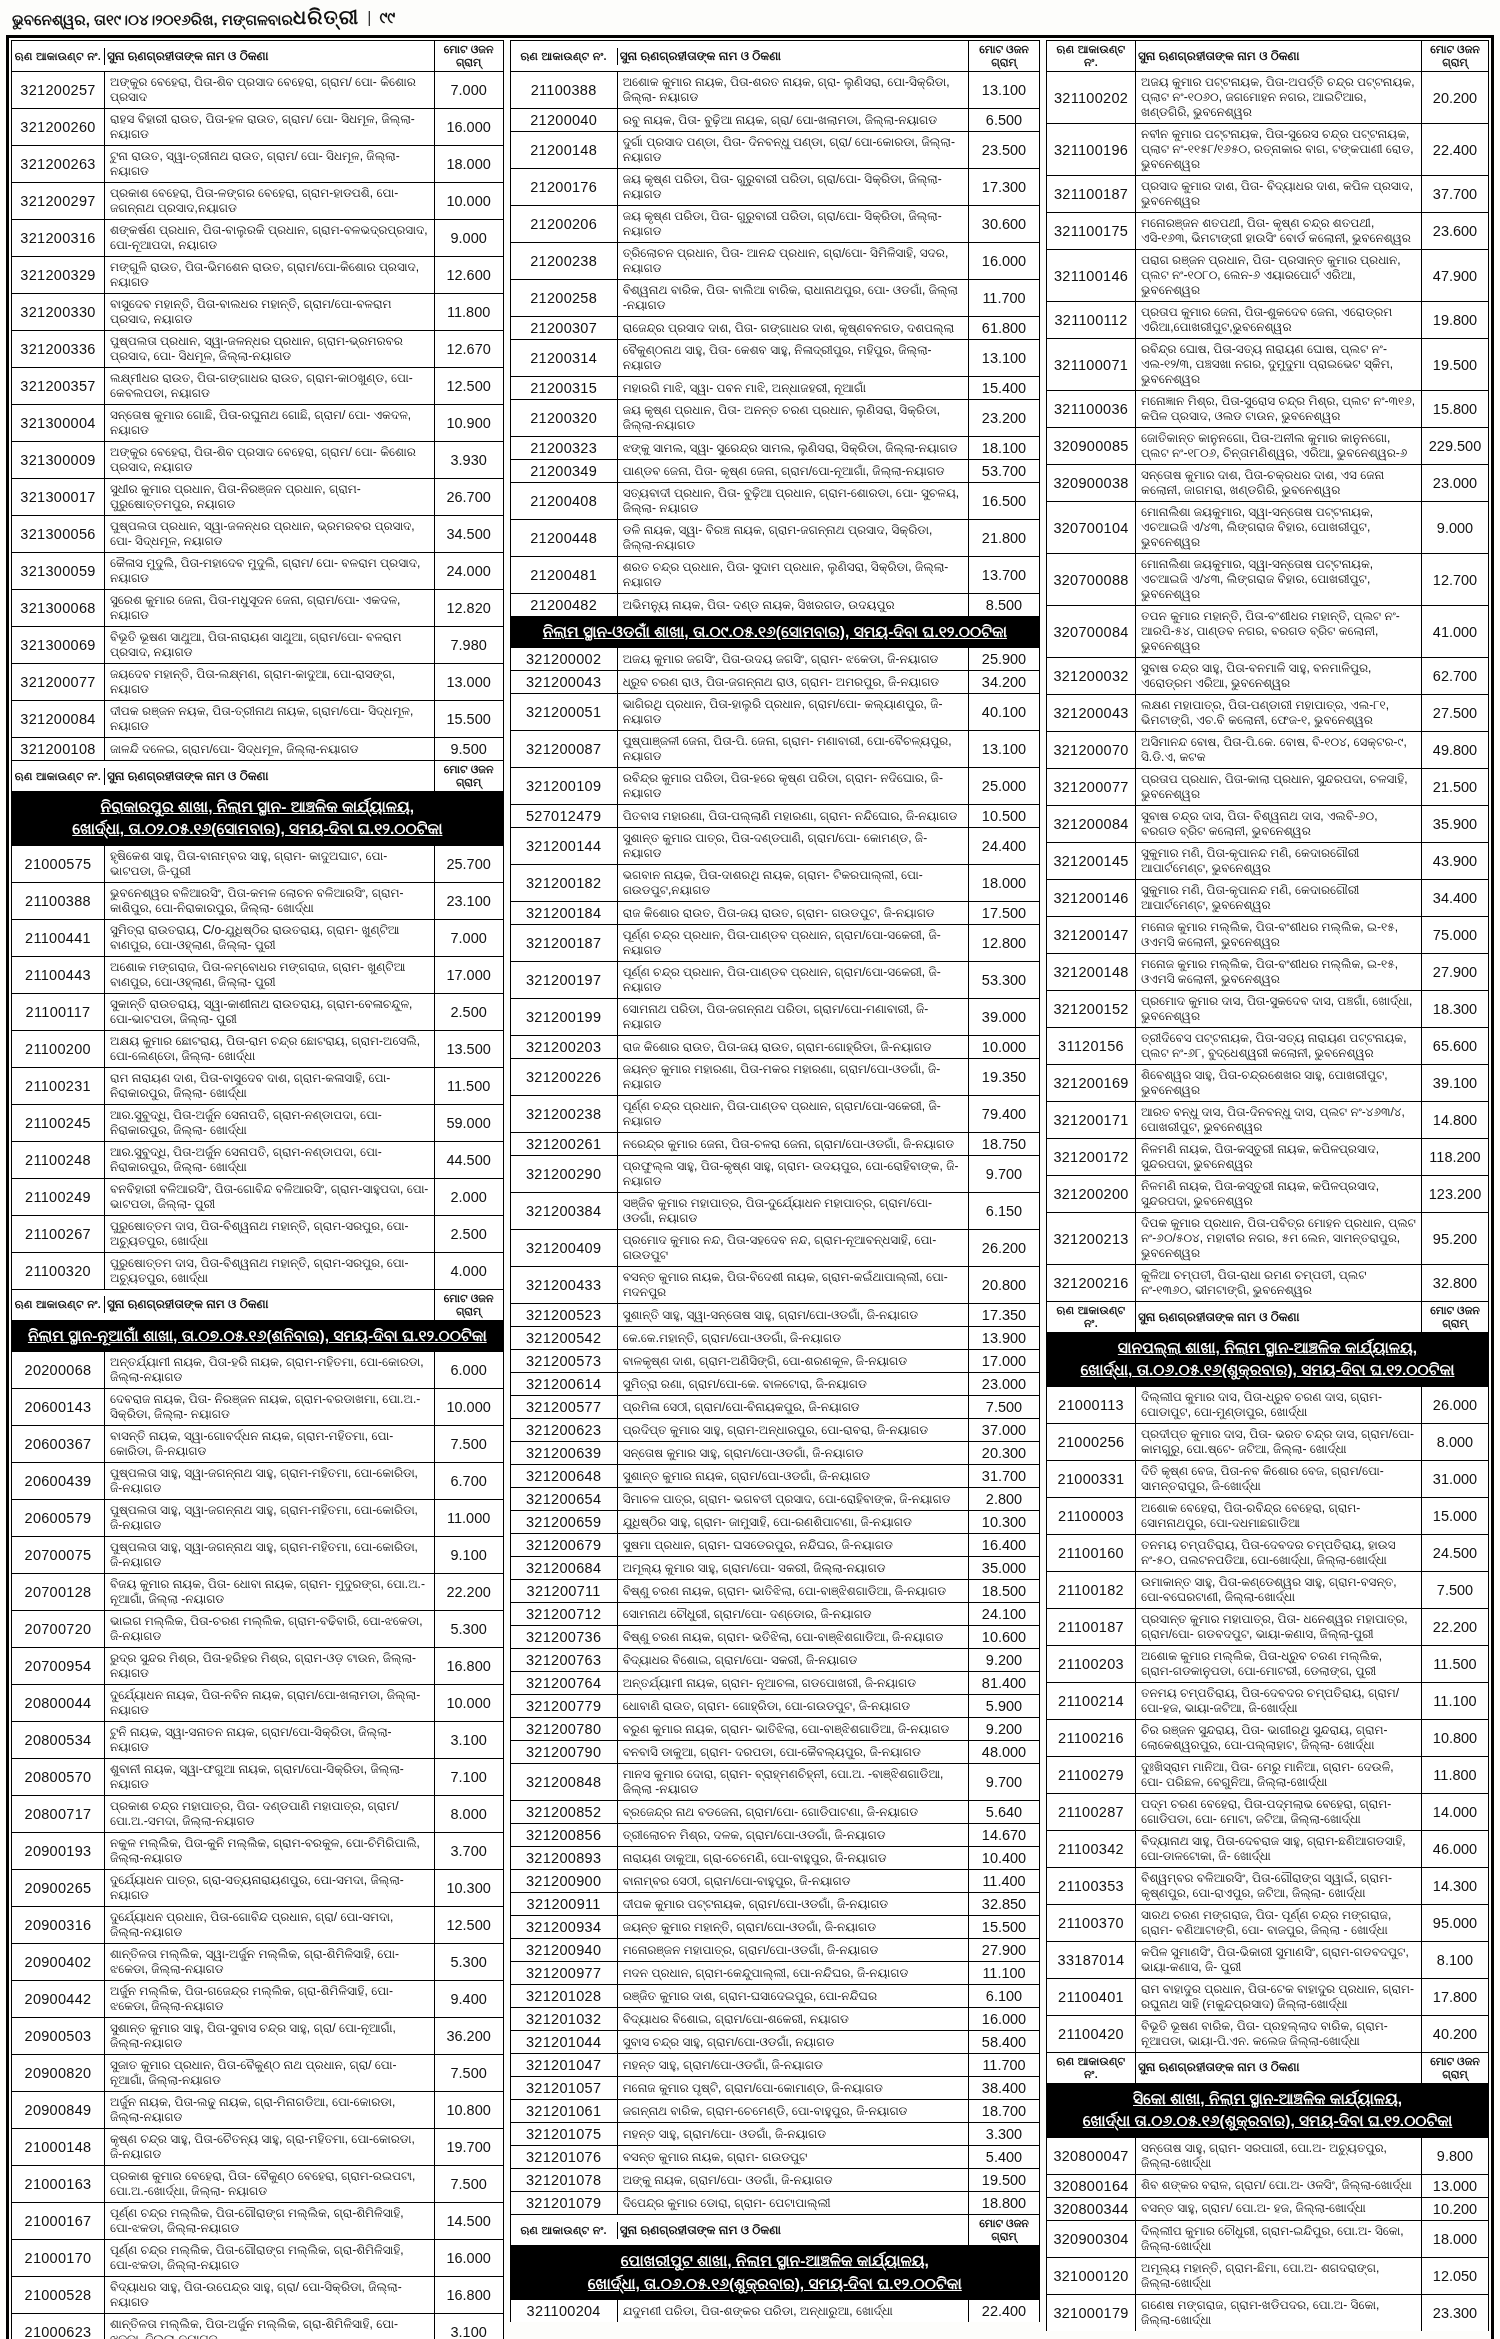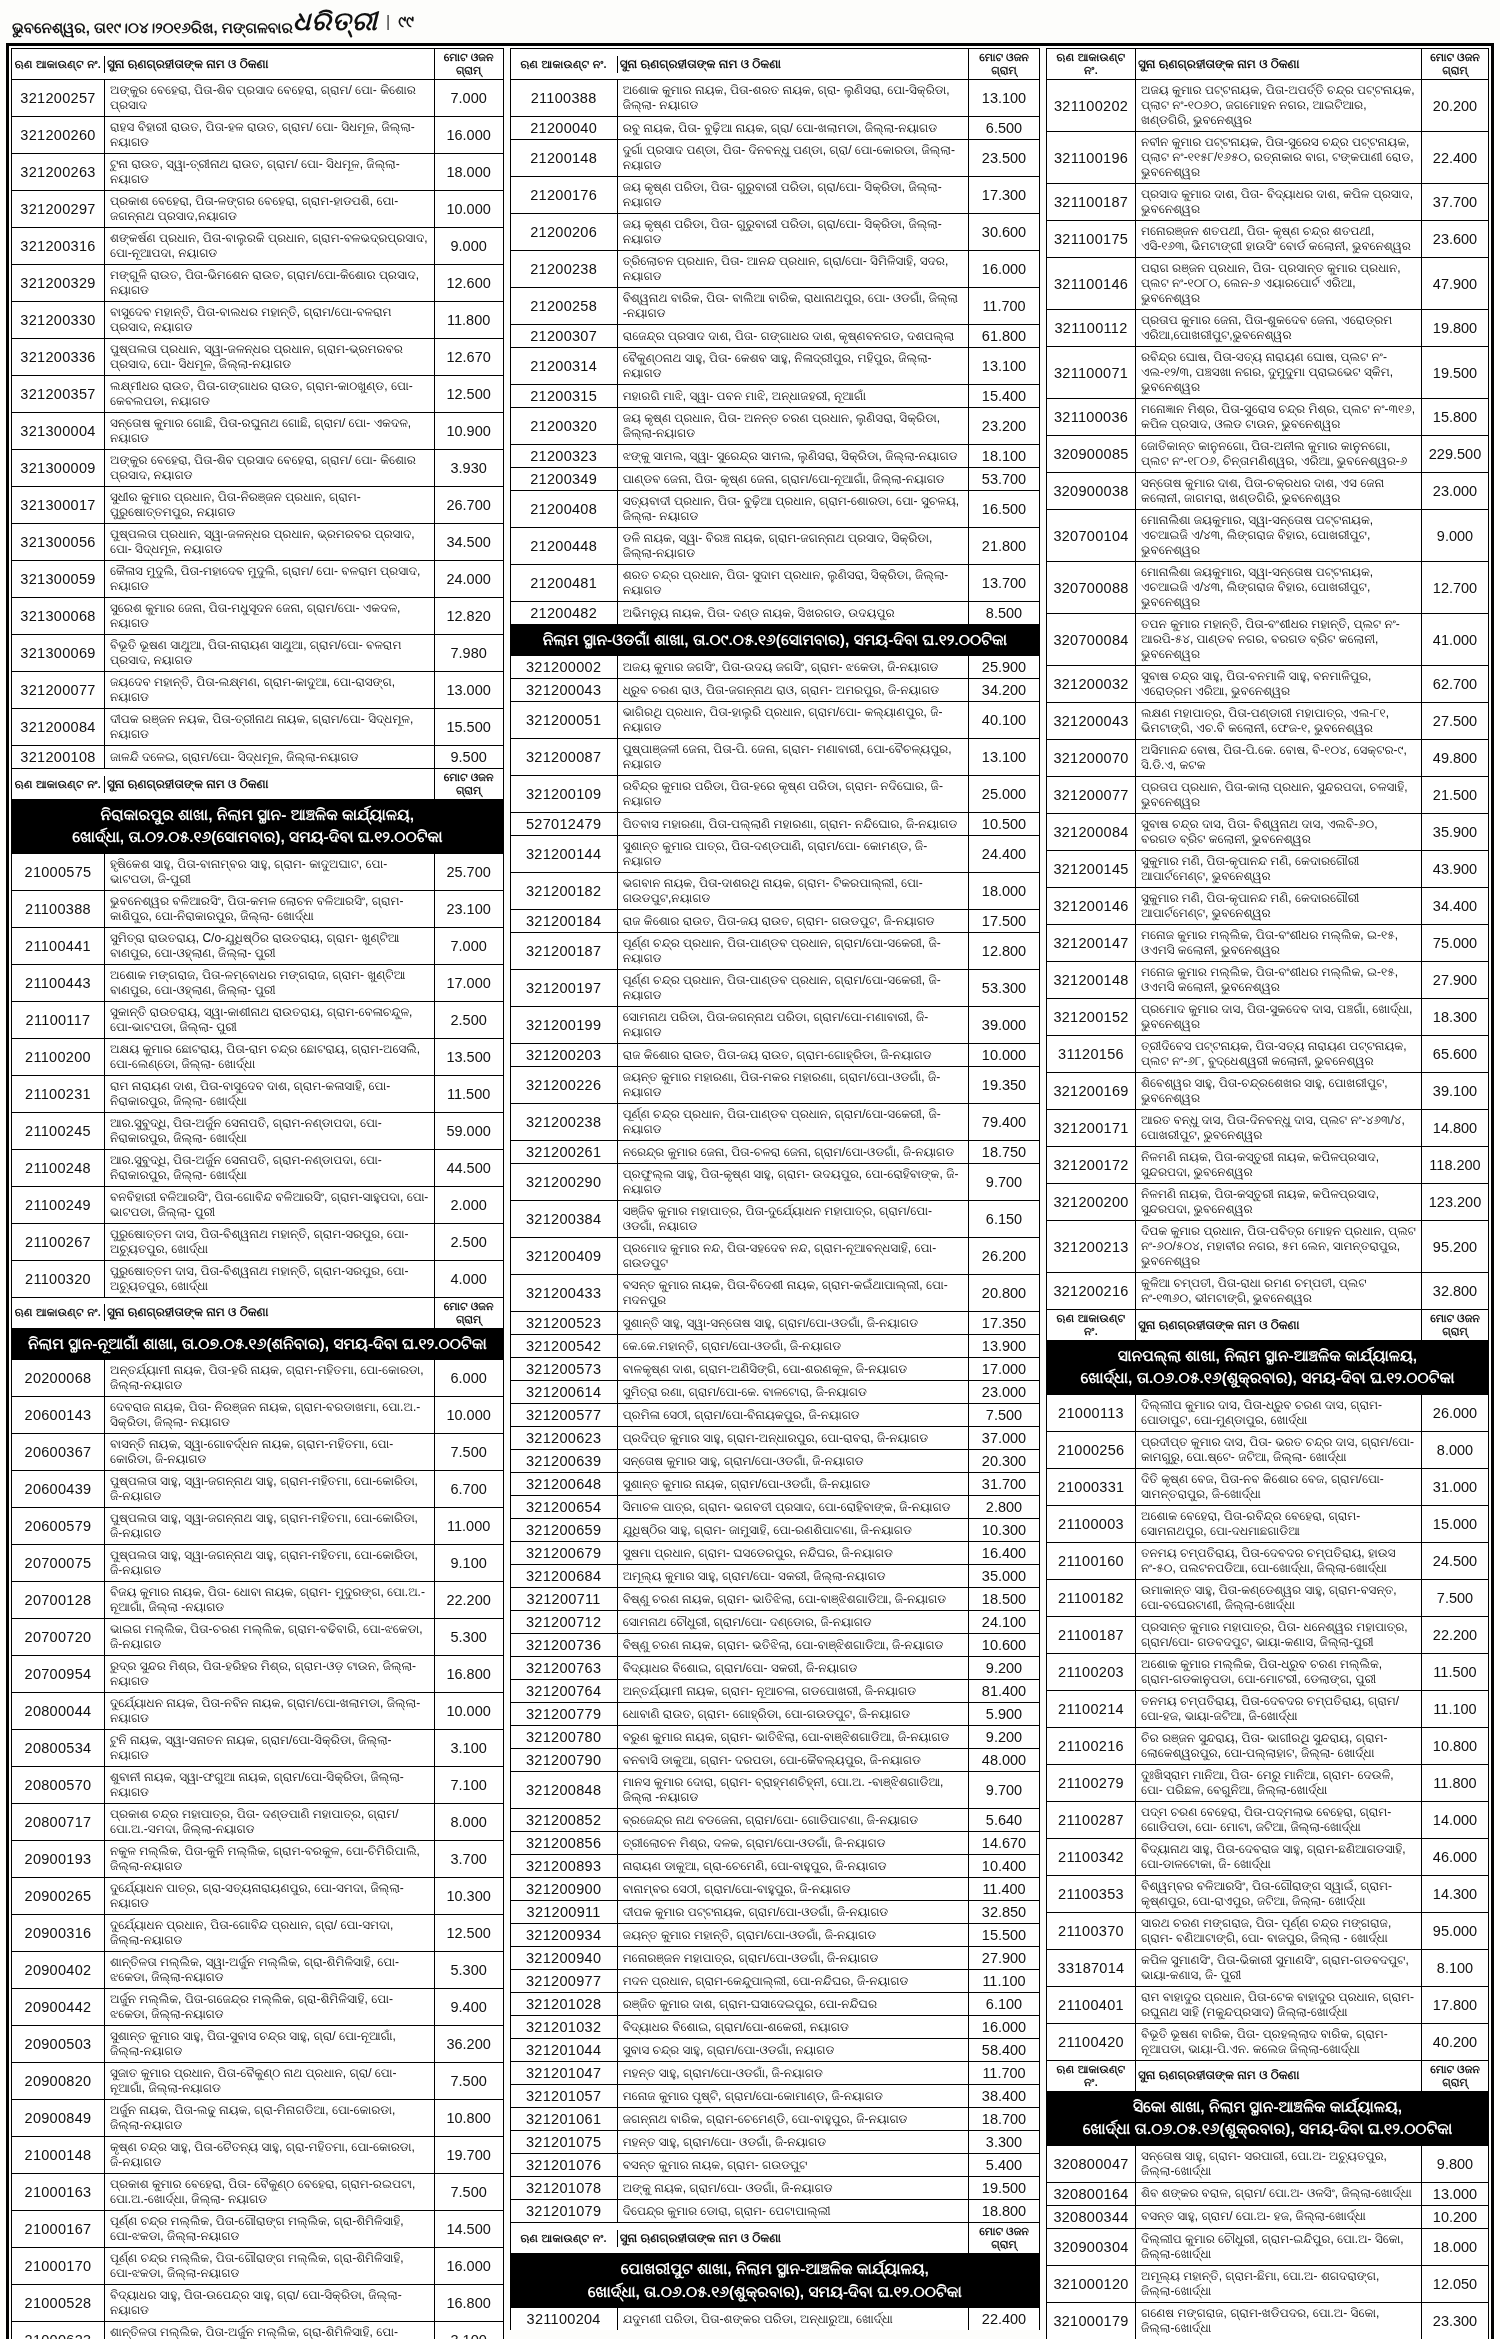--- a/index.html
+++ b/index.html
@@ -2,39 +2,39 @@
 <html><head>
 <meta charset="utf-8">
 <style>
   html,body{margin:0;padding:0;background:#e9e7e2;}
   body{font-family:"Liberation Sans","DejaVu Sans",sans-serif;color:#111;}
   #page{width:1500px;min-height:2339px;margin:0 auto;background:#fdfdfb;box-sizing:border-box;padding:4px 6px 6px 6px;}
   
   .masthead{display:flex;justify-content:flex-start;align-items:flex-end;padding:2px 6px 6px 6px;}
   .masthead .left{font-size:15px;font-weight:bold;}
   .masthead .right{font-size:16px;font-weight:bold;display:flex;align-items:center;gap:8px;}
-  .masthead .brand{font-size:26px;font-weight:bold;letter-spacing:1px;font-style:italic;}
+  .masthead .brand{font-size:20px;font-weight:bold;letter-spacing:1px;}
   .masthead .pipe{font-weight:normal;color:#333;}
   
   .cols{display:flex;gap:6px;border:3px solid #000;padding:2px;box-sizing:border-box;}
   .col{box-sizing:border-box;}
   .col1{width:496px;}
   .col2{width:534px;}
   .col3{width:446px;}
   .hdr{display:flex;border:1.5px solid #000;border-bottom:none;font-weight:bold;text-align:center;align-items:center;font-size:12px;background:#fff;}
   .hdr>div{padding:2px 2px;}
   .row{display:flex;border:1.5px solid #000;border-bottom:none;align-items:stretch;font-size:12px;background:#fff;}
   .row:last-child{}
   .no{display:flex;align-items:center;justify-content:center;font-size:14.5px;letter-spacing:.3px;border-right:1.5px solid #000;flex:0 0 auto;padding:3px 2px;}
   .desc{flex:1 1 auto;padding:3px 5px;line-height:1.25;display:flex;align-items:center;}
   .amt{display:flex;align-items:center;justify-content:center;font-size:14.5px;border-left:1.5px solid #000;flex:0 0 auto;padding:3px 2px;}
   .col1 .no{width:88px;}  .col1 .amt{width:64px;}
   .col2 .no{width:102px;} .col2 .amt{width:66px;}
   .col3 .no{width:84px;}  .col3 .amt{width:62px;}
-  .bar{background:#000;color:#fff;text-align:center;font-weight:bold;font-size:15.5px;line-height:1.45;padding:4px 2px;border:1.5px solid #000;border-bottom:none;}
+  .bar{background:#000;color:#fff;text-align:center;font-weight:bold;font-size:15.5px;line-height:1.45;padding:4px 2px;border:1.5px solid #000;border-bottom:none;text-decoration:underline;}
   .colwrap{border-bottom:1.5px solid #000;}
 </style>
 </head>
 <body>
 
 <div id="page">
   <div class="masthead">
     <div class="left">ଭୁବନେଶ୍ୱର, ତା୧୯।୦୪।୨୦୧୬ରିଖ, ମଙ୍ଗଳବାର</div>
     <div class="right">
       <span class="brand">ଧରିତ୍ରୀ</span>

